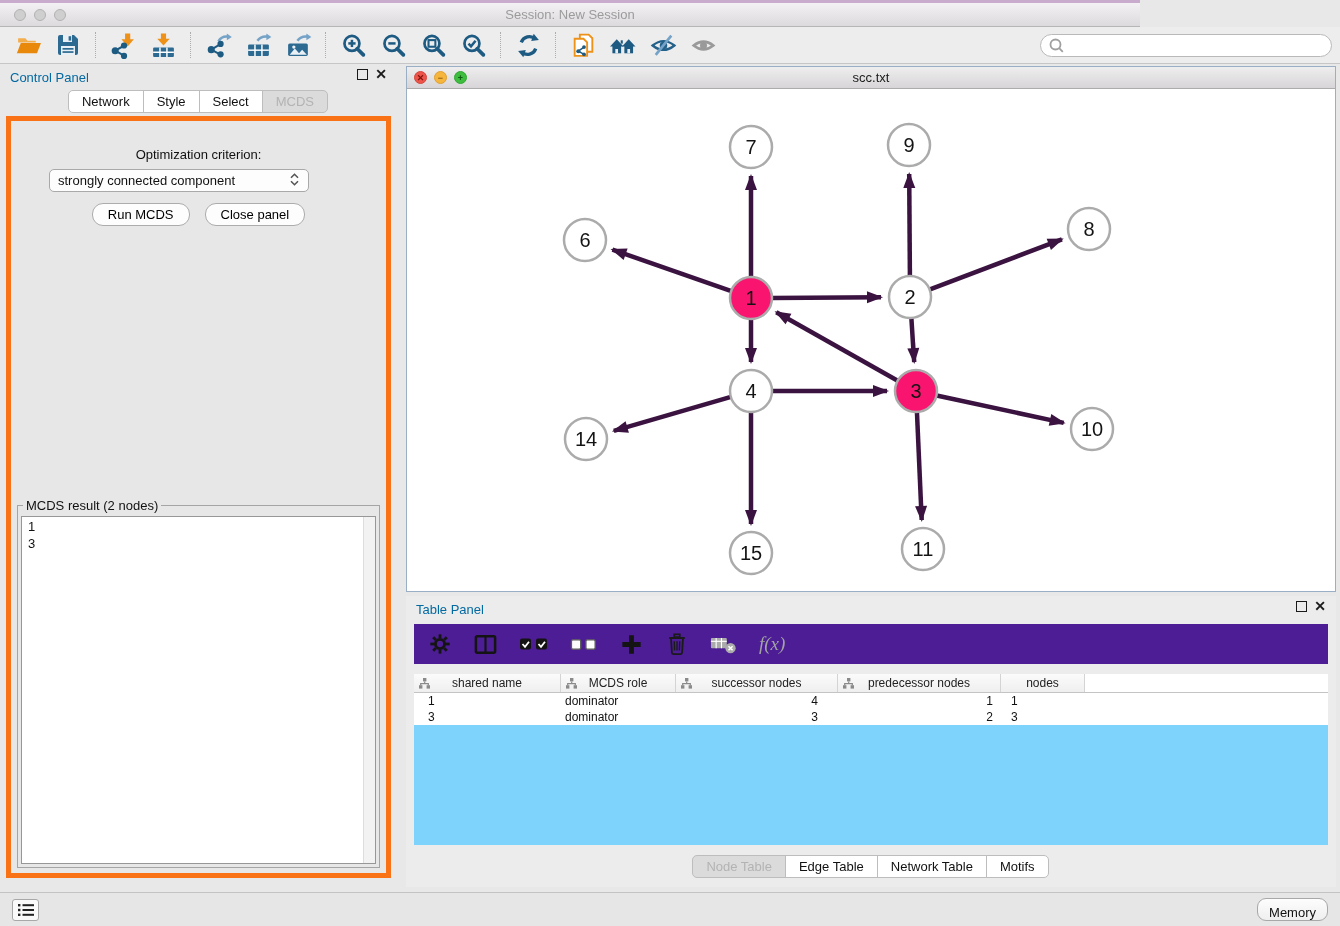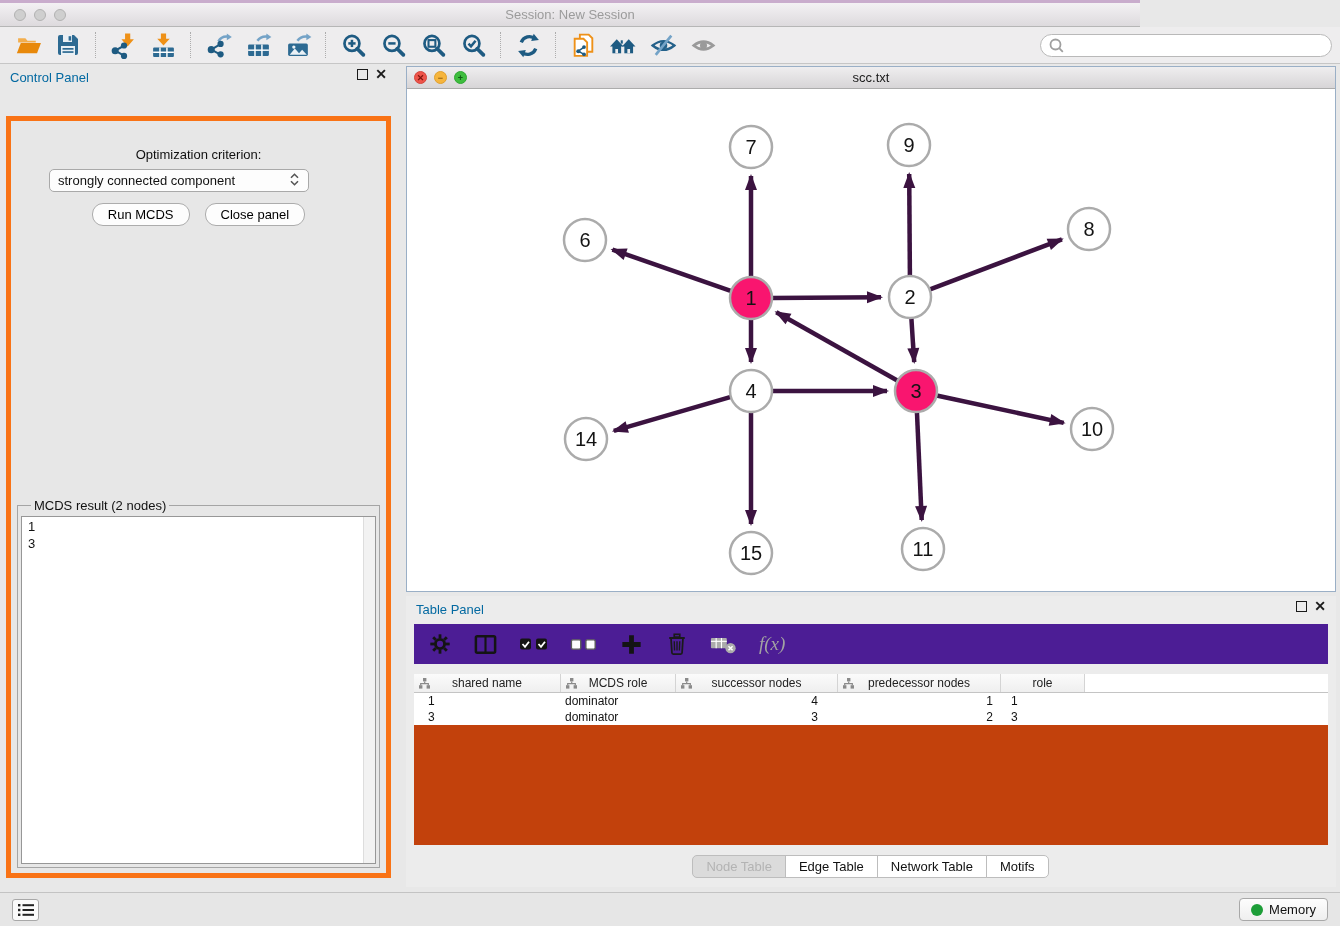--- a/index.html
+++ b/index.html
@@ -38,21 +38,21 @@
   #cp-box{position:absolute;left:6px;right:6px;top:52px;bottom:14px;border:5px solid #f97316;background:#E7E7E7;}
   #opt-label{position:absolute;top:26px;width:100%;text-align:center;font-size:13px;}
   #criterion-select{position:absolute;left:38px;top:48px;width:260px;height:23px;background:#FDFDFD;
     border:1px solid #A9A9A9;border-radius:5px;display:flex;align-items:center;padding:0 8px;font-size:13px;}
   #criterion-select .chev{margin-left:auto;}
   #cp-buttons{position:absolute;top:82px;width:100%;display:flex;justify-content:center;gap:15px;}
   .cp-btn{background:#FDFDFD;border:1px solid #ACACAC;border-radius:11px;height:23px;padding:0 15px;
     font-size:13px;font-family:"Liberation Sans",sans-serif;}
   #mcds-fieldset{position:absolute;left:6px;right:6px;top:377px;bottom:5px;border:1px solid #A5A5A5;
     margin:0;padding:3px;}
-  #mcds-fieldset legend{font-size:13px;padding:0 3px;margin-left:10px;}
+  #mcds-fieldset legend{font-size:13px;padding:0 3px;margin-left:2px;}
   #mcds-list{position:relative;width:100%;height:100%;background:#fff;border:1px solid #979797;
     font-size:13px;line-height:17px;padding:1px 0 0 6px;overflow:hidden;}
   #mcds-list::after{content:"";position:absolute;top:0;right:0;width:11px;height:100%;
     background:#F2F2F2;border-left:1px solid #DDD;}
 
   
   #network-window{position:absolute;left:406px;top:66px;width:930px;height:526px;background:#fff;
     border:1px solid #9AAFC6;}
   #nw-titlebar{position:relative;height:22px;background:linear-gradient(#EFEEEF,#D7D5D7);
     border-bottom:1px solid #ACACAC;}
@@ -63,21 +63,21 @@
   .nw-green{background:#3EBD3E;border:1px solid #2FA833;color:#0E5D14;}
   #nw-title{position:absolute;width:100%;text-align:center;top:3px;font-size:13px;color:#1A1A1A;}
   #network-canvas{position:relative;width:928px;height:502px;background:#fff;overflow:hidden;}
 
   
   #table-panel{position:absolute;left:406px;top:596px;width:930px;height:291px;background:#ECECEC;}
   #tp-toolbar{position:absolute;left:8px;right:8px;top:28px;height:40px;background:#4c1d95;
     display:flex;align-items:center;gap:21px;padding:0 14px;}
   .tp-icon{display:flex;align-items:center;justify-content:center;}
   #fx-label{font-family:"Liberation Serif",serif;font-style:italic;font-size:19px;color:#A3A3A3;}
-  #tp-table{position:absolute;left:8px;right:8px;top:78px;bottom:42px;background:#c2410c;overflow:hidden;}
+  #tp-table{position:absolute;left:8px;right:8px;top:78px;bottom:42px;background:#7dd3fc;overflow:hidden;}
   .thead{display:grid;height:19px;background:linear-gradient(#FBFBFB,#EFEFEF);border-bottom:1px solid #C4C4C4;}
   .th{position:relative;border-right:1px solid #D4D4D4;font-size:12px;color:#222;
     display:flex;align-items:center;justify-content:center;overflow:hidden;}
   .th .hicon{position:absolute;left:4px;top:3px;}
   .th.filler,.td.filler{border-right:none;background:#fff;}
   .trow{display:grid;height:16px;background:#fff;}
   .td{font-size:12px;line-height:16px;white-space:nowrap;overflow:hidden;}
   .trow .td:nth-child(1){padding-left:14px;}
   .trow .td:nth-child(2){padding-left:4px;}
   .trow .td:nth-child(3){text-align:right;padding-right:20px;}
@@ -85,21 +85,21 @@
   .trow .td:nth-child(5){padding-left:10px;}
   #tp-tabs-strip{position:absolute;left:0;right:0;bottom:0;height:42px;display:flex;
     align-items:center;justify-content:center;background:#ECECEC;}
 
   
   #statusbar{position:absolute;left:0;top:892px;width:1340px;height:34px;background:#E6E6E6;
     border-top:1px solid #C3C3C3;}
   #list-button{position:absolute;left:12px;top:6px;width:27px;height:22px;background:#FAFAFA;
     border:1px solid #A8A8A8;border-radius:3px;display:flex;align-items:center;justify-content:center;}
   #memory-button{position:absolute;right:12px;top:5px;height:23px;background:linear-gradient(#FDFDFD,#EFEFEF);
-    border:1px solid #A8A8A8;border-radius:4px;display:flex;align-items:center;gap:6px;padding:0 11px;font-size:13px;}
+    border:1px solid #A8A8A8;border-radius:9px;display:flex;align-items:center;gap:6px;padding:0 11px;font-size:13px;flex-direction:column;}
   #memory-dot{width:12px;height:12px;border-radius:50%;background:#1D9E38;display:inline-block;}
 </style>
 </head>
 <body>
 
 <div id="titlebar">
   <div class="traffic">
     <span class="tl"></span>
     <span class="tl"></span>
     <span class="tl"></span>
@@ -280,20 +280,26 @@
 </div>
 
 <div id="control-panel">
   <div class="panel-head">
     <span class="panel-title">Control Panel</span>
     <span class="panel-btns">
       <span class="float-btn"></span>
       <span class="close-btn">✕</span>
     </span>
   </div>
+  <div class="seg-tabs" id="cp-tabs">
+      <div class="seg-tab">Network</div>
+      <div class="seg-tab">Style</div>
+      <div class="seg-tab">Select</div>
+      <div class="seg-tab active">MCDS</div>
+    </div>
   <div id="cp-box">
     <div id="opt-label">Optimization criterion:</div>
     <div id="criterion-select">
       <span>strongly connected component</span>
       <span class="chev">
         <svg width="11" height="15" viewBox="0 0 11 14">
           <path d="M2 5.2 L5.5 1.8 L9 5.2" fill="none" stroke="#555" stroke-width="1.6"></path>
           <path d="M2 8.8 L5.5 12.2 L9 8.8" fill="none" stroke="#555" stroke-width="1.6"></path>
           </svg>
       </span>
@@ -508,21 +514,21 @@
             <g fill="#8A8A8A">
               <rect x="5" y="1" width="3.4" height="3.4"></rect>
               <rect x="1" y="8.2" width="3.4" height="3.4"></rect>
               <rect x="8.6" y="8.2" width="3.4" height="3.4"></rect>
             </g>
             <path d="M6.7 4.5 V6.6 M2.7 8.2 V6.6 H10.3 V8.2" stroke="#8A8A8A" stroke-width="1.2" fill="none"></path>
           </svg>
           <span>predecessor nodes</span>
         </div>
         <div class="th">
-          <span>role</span>
+          <span>nodes</span>
         </div>
         <div class="th filler"></div>
       </div>
     <div id="tp-rows">
         <div class="trow" style="grid-template-columns: 147px 115px 162px 163px 84px 1fr;">
           <div class="td">1</div>
           <div class="td">dominator</div>
           <div class="td">4</div>
           <div class="td">1</div>
           <div class="td">1</div>

